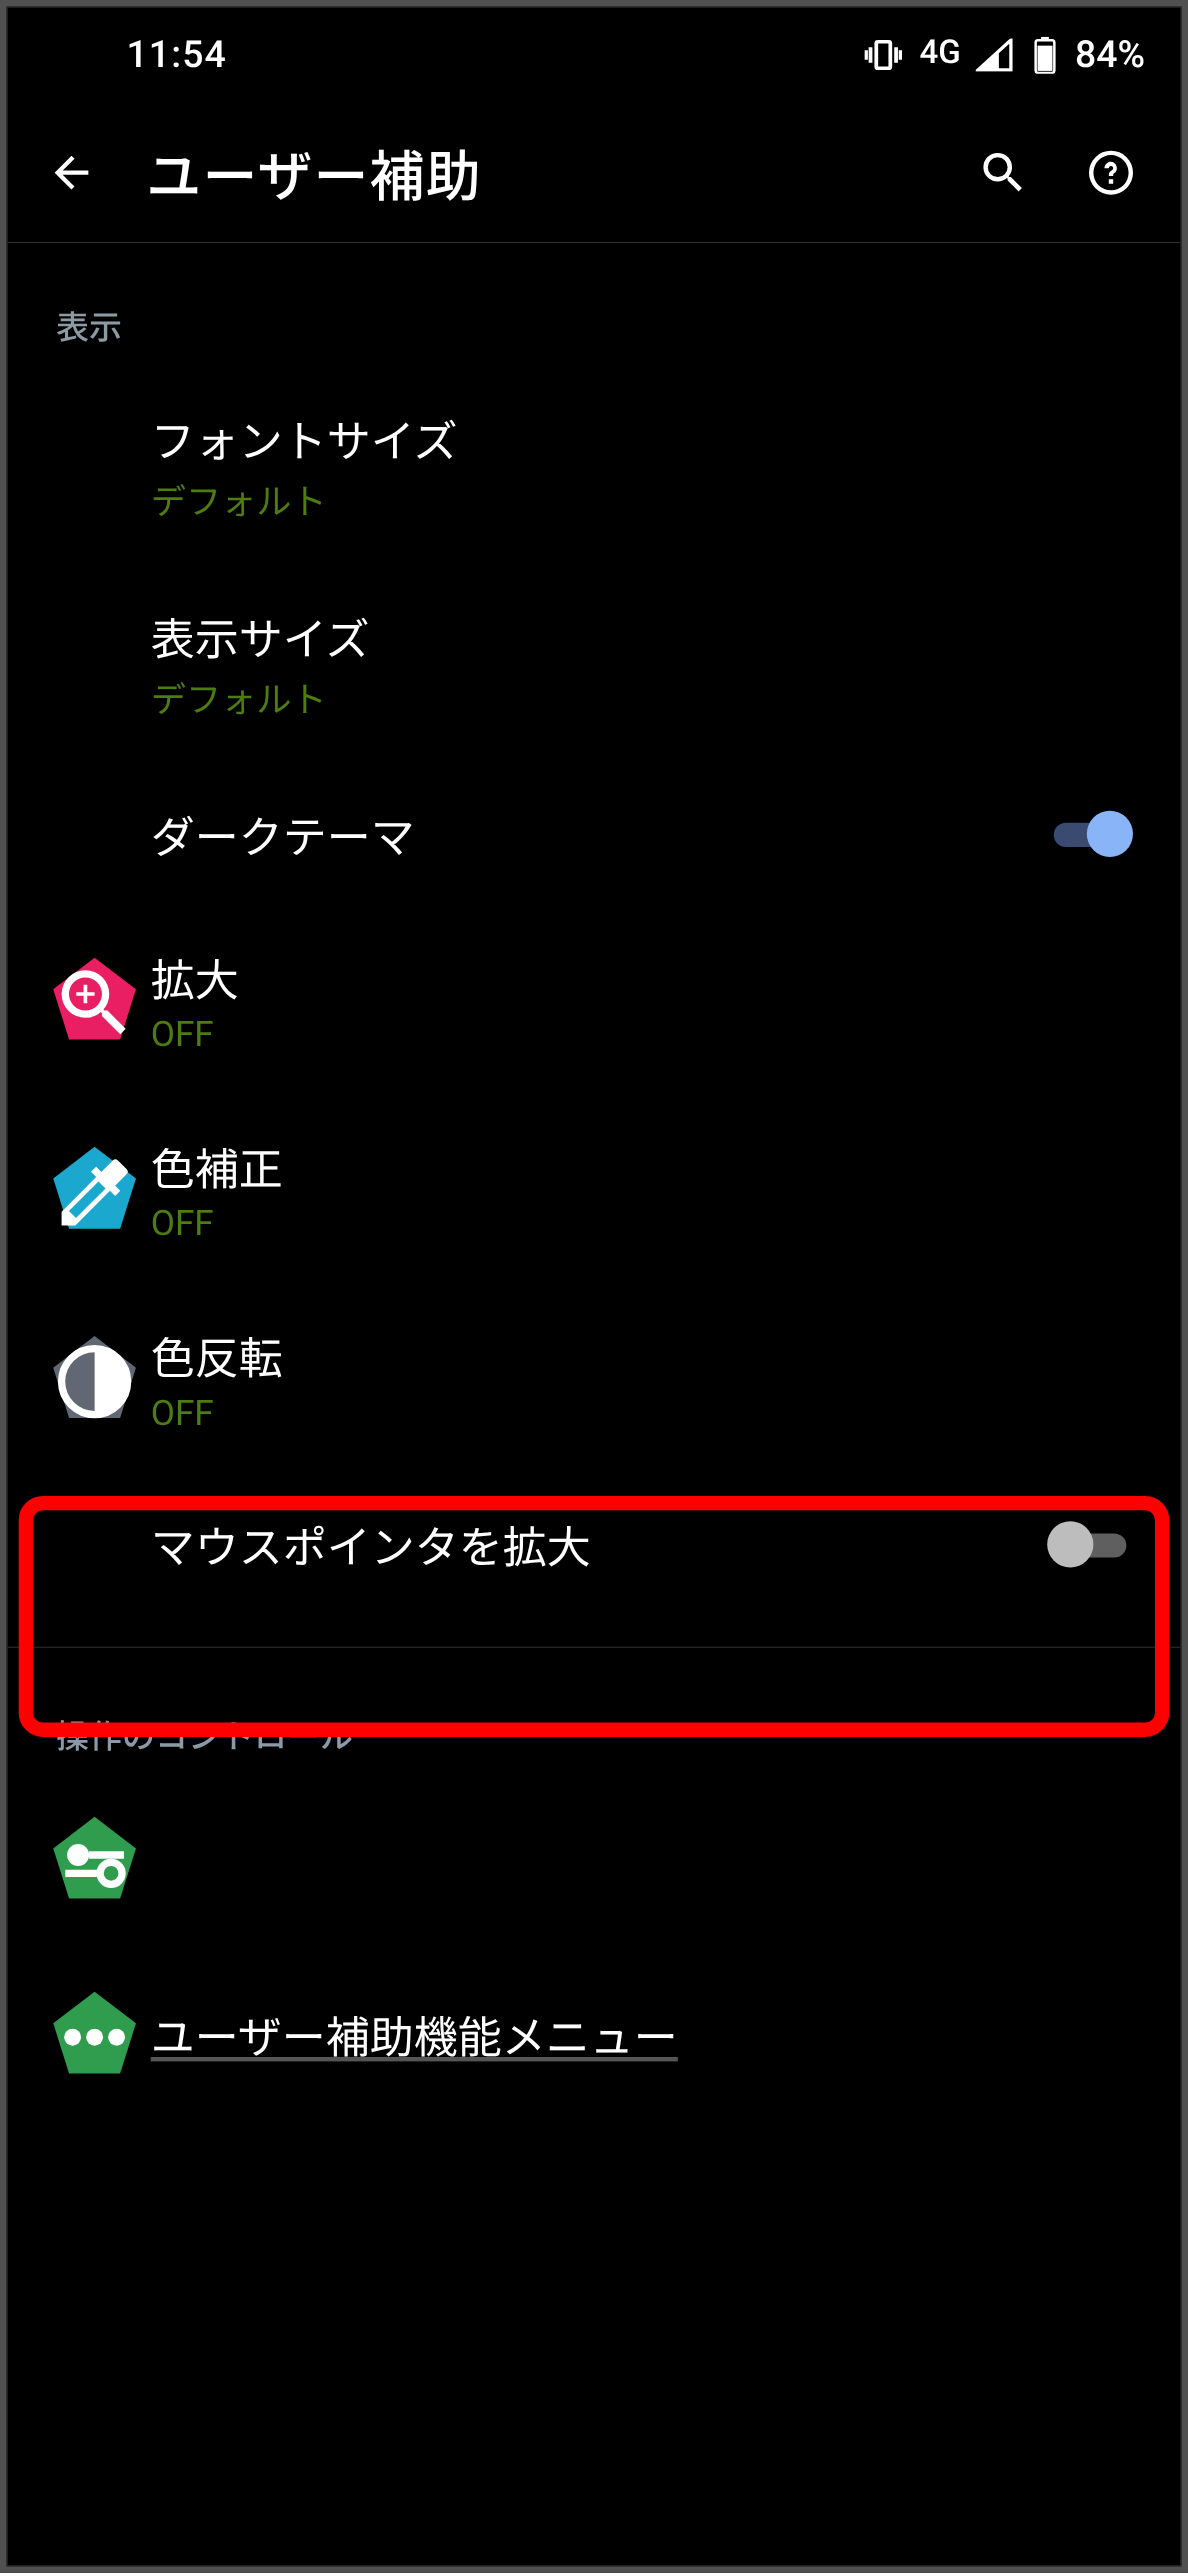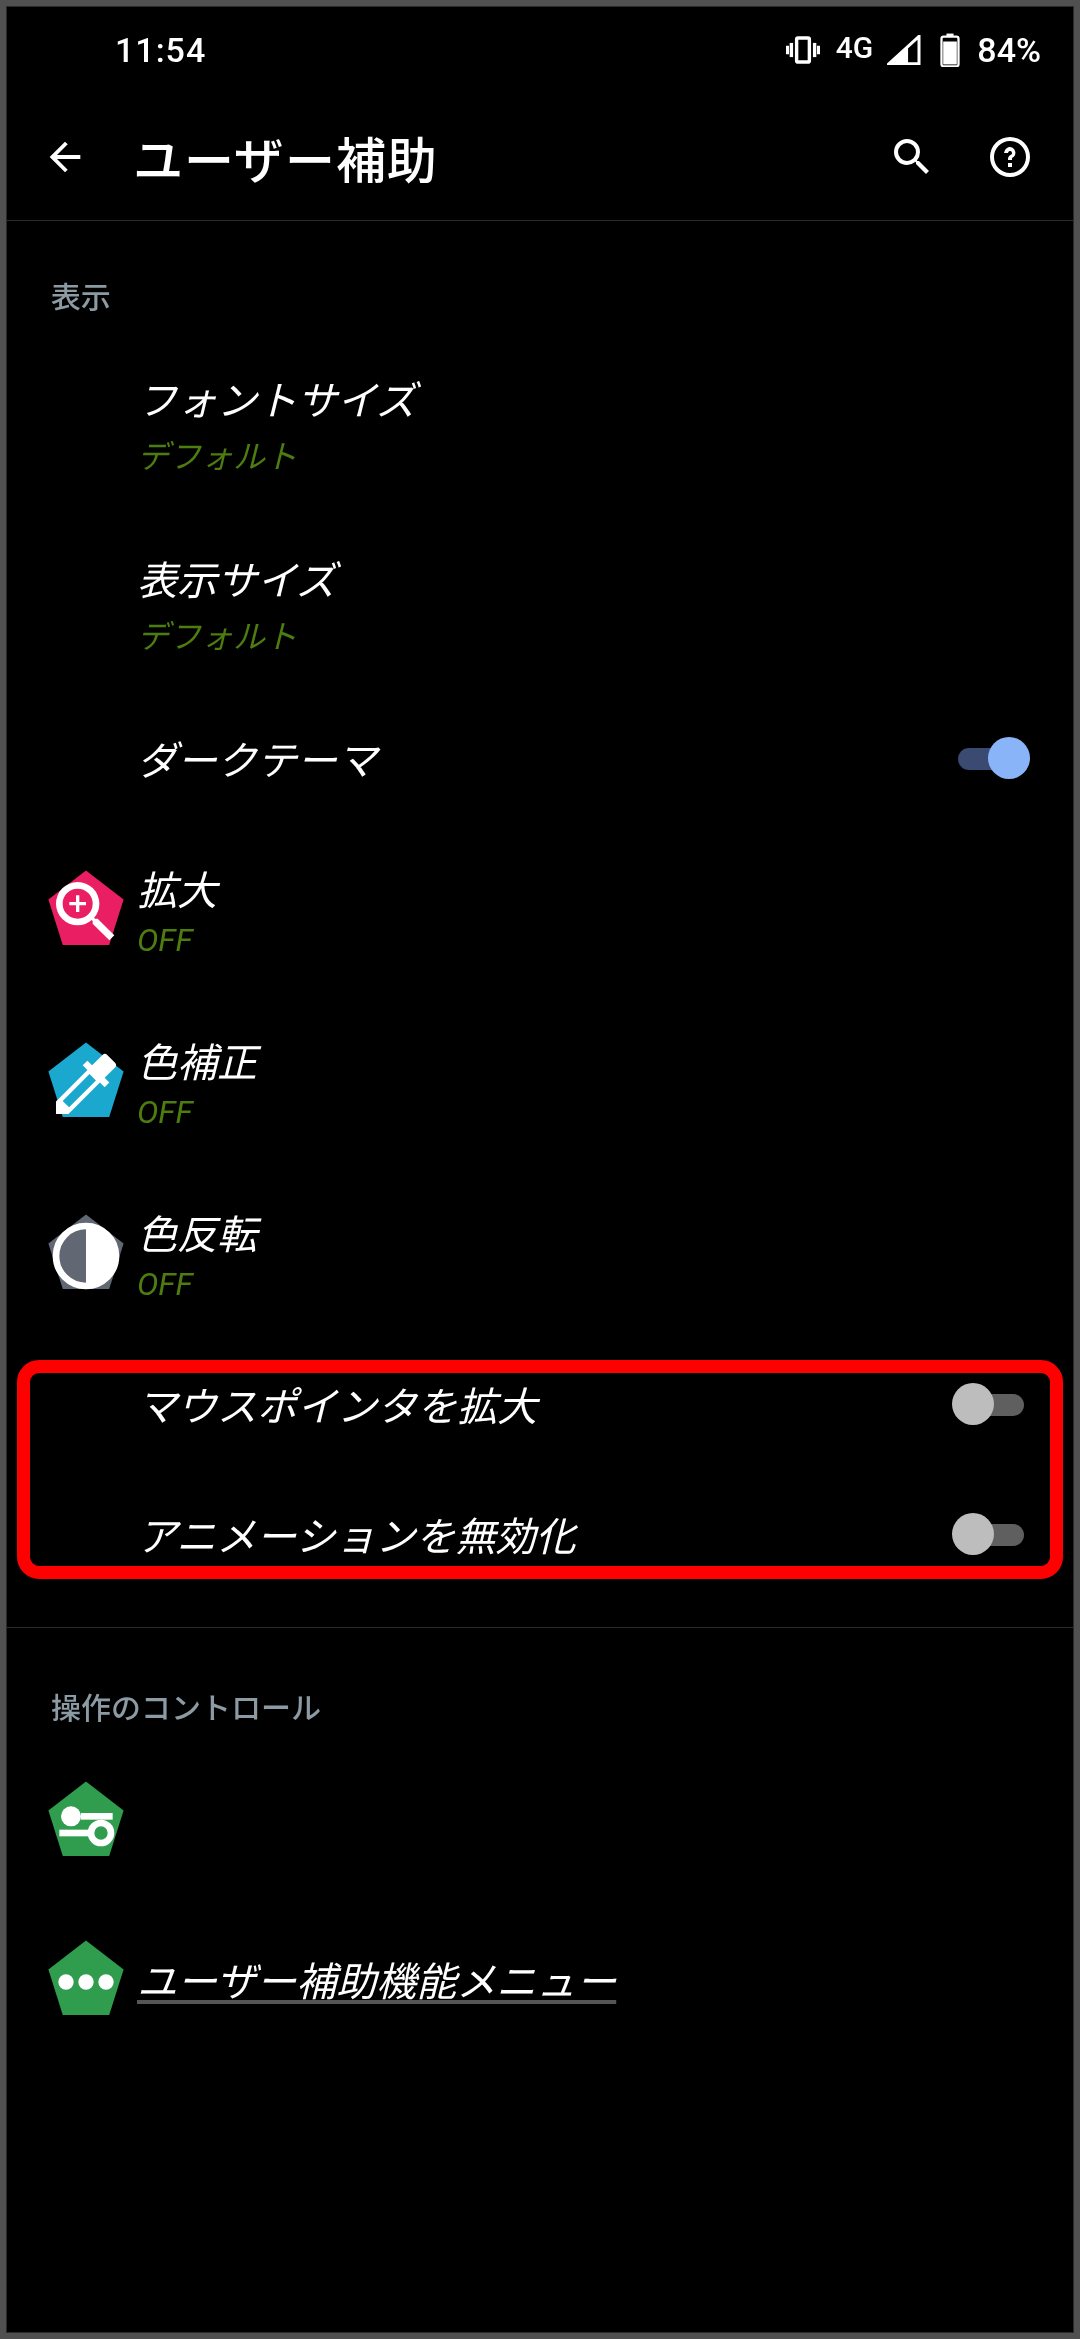--- a/index.html
+++ b/index.html
@@ -65,21 +65,20 @@
     font-size: 30px;
     font-weight: 500;
     padding: 52px 32px 16px 44px;
   }
   .list-item {
     display: flex;
     align-items: center;
     padding: 36px 43px 36px 28px;
     min-height: 130px;
     position: relative;
-    font-style: italic;
   }
   .list-item .icon-slot {
     width: 102px;
     display: flex; align-items: center; justify-content: center;
     flex-shrink: 0;
   }
   .list-item .texts {
     flex: 1;
     display: flex;
     flex-direction: column;
@@ -304,32 +303,20 @@
         <div class="primary">マウスポインタを拡大</div>
       </div>
       <div class="control-slot">
         <div class="switch">
           <div class="track"></div>
             <div class="thumb"></div>
         </div>
       </div>
     </div>
 
-    <div class="list-item">
-      <div class="icon-slot"></div>
-      <div class="texts">
-        <div class="primary">アニメーションを無効化</div>
-      </div>
-      <div class="control-slot">
-        <div class="switch">
-          <div class="track"></div>
-            <div class="thumb"></div>
-        </div>
-      </div>
-    </div>
 
     <div class="divider"></div>
 
     <div class="section-header">操作のコントロール</div>
 
     <div class="list-item">
       <div class="icon-slot">
         <div class="pentagon">
           <svg viewBox="0 0 100 100">
               <polygon points="50,2 97,38 79,95 21,95 3,38" fill="#2f9c4e"></polygon>

